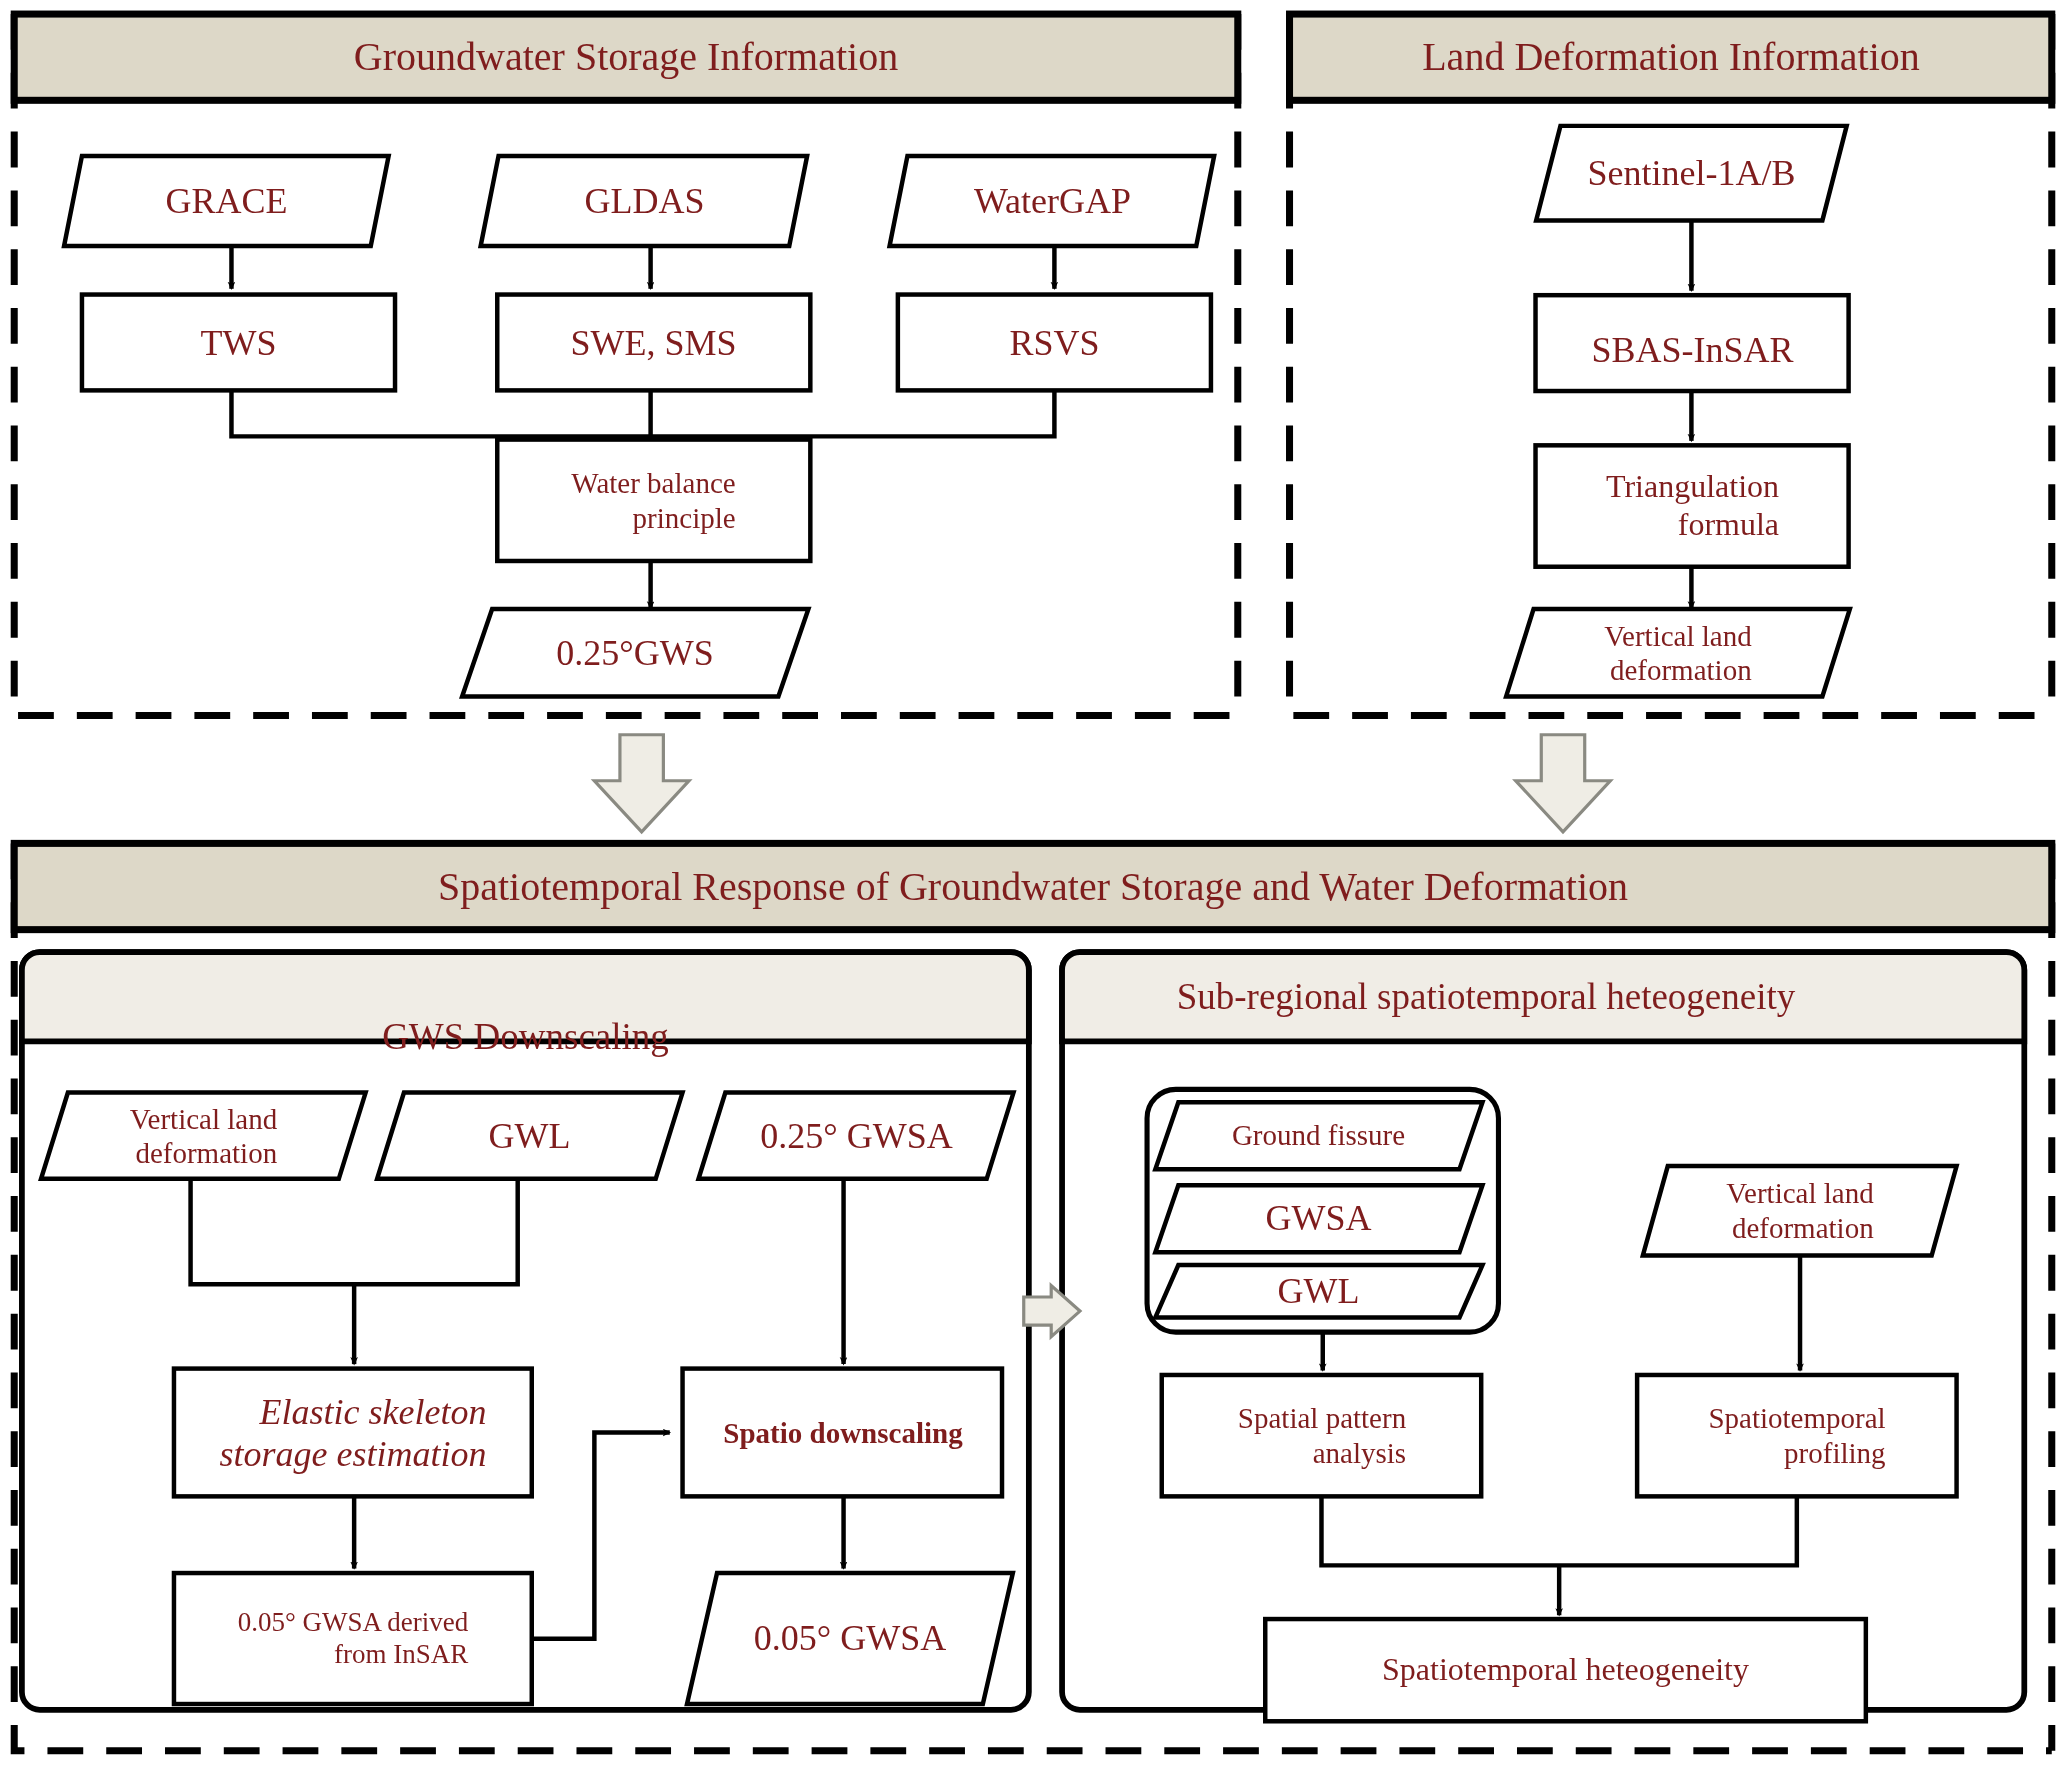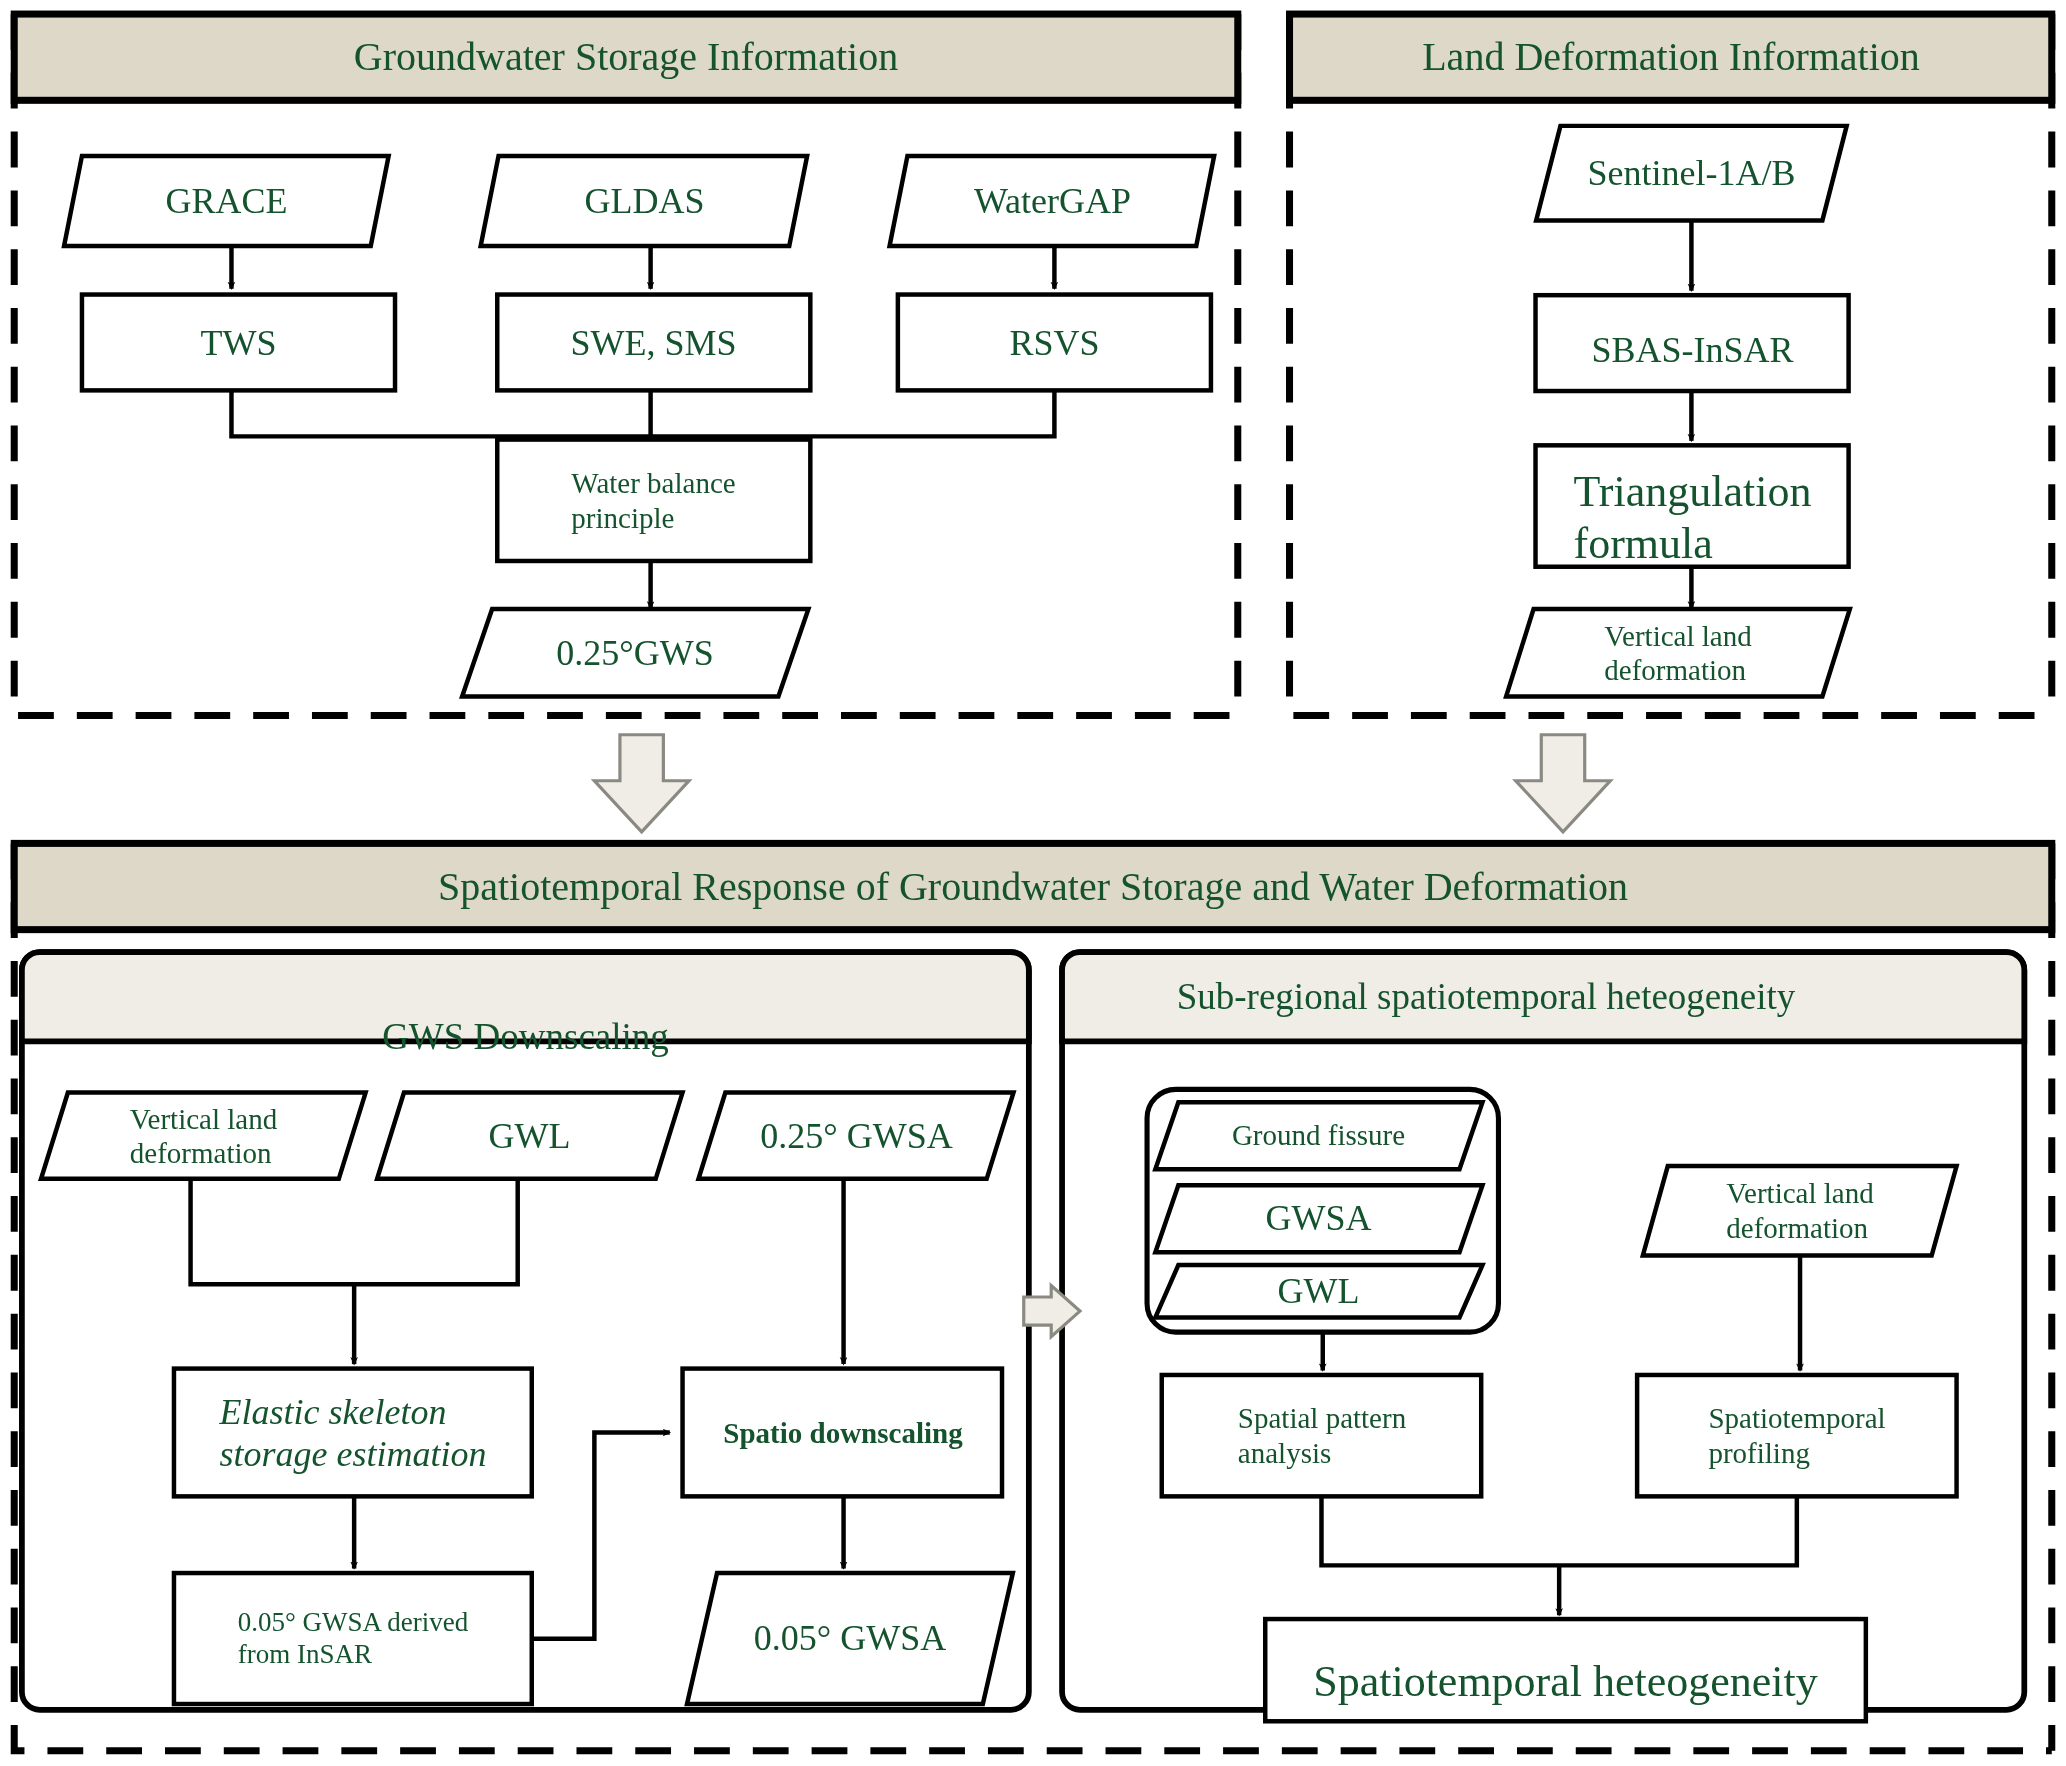--- a/index.html
+++ b/index.html
@@ -20,41 +20,40 @@
     left: 0;
     top: 0;
     width: 2066px;
     height: 1766px;
   }
   .node-text {
     position: absolute;
     display: flex;
     align-items: center;
     justify-content: center;
-    text-align: left;
-    color: #14532d;
+    text-align: right;
+    color: #7f1d1d;
     line-height: 1.18;
     pointer-events: none;
     white-space: pre-line;
   }
   .hdr-text {
     font-size: 40px;
   }
   .sub-hdr-text {
     font-size: 37px;
   }
   .box-text {
     font-size: 29px;
   }
   .box-text-lg {
     font-size: 36px;
   }
   .box-text-xl {
-    font-size: 44px;
-    margin-top: 12px;
+    font-size: 32px;
   }
   .box-text-sm {
     font-size: 27px;
   }
 </style>
 </head>
 <body>
 
 <div id="root">
 

